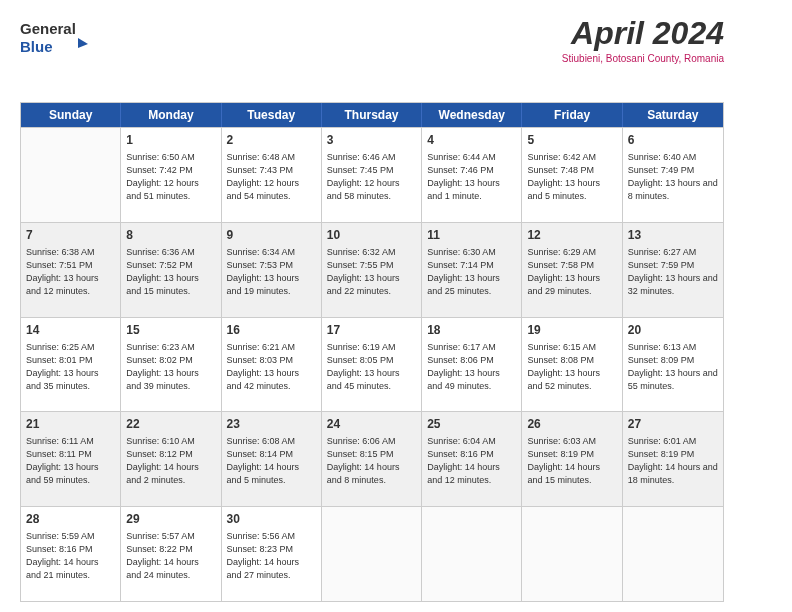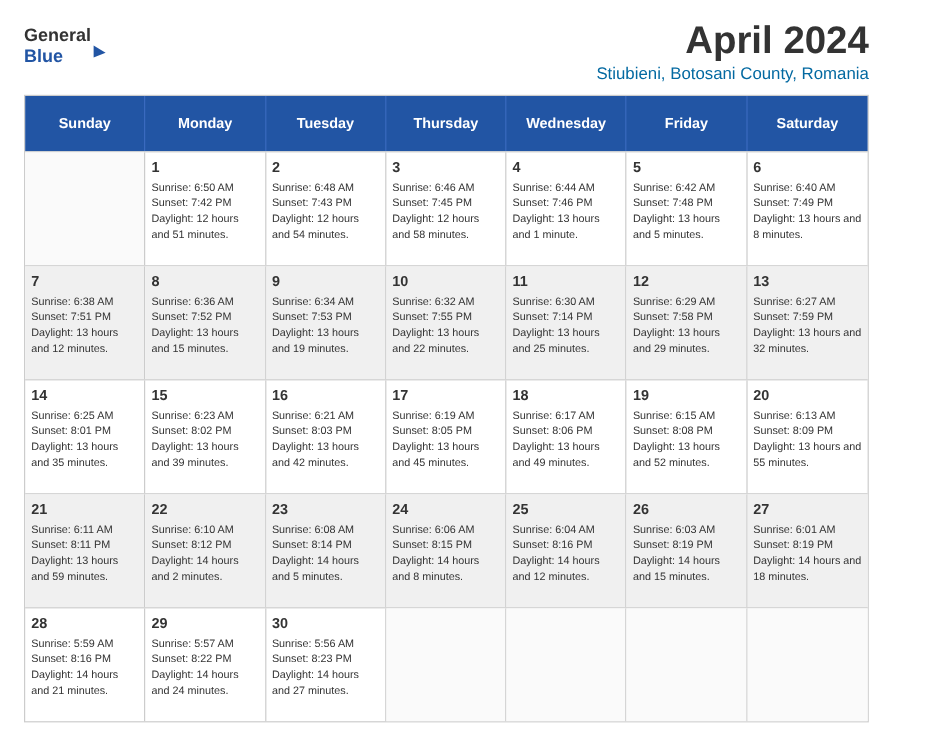--- a/index.html
+++ b/index.html
@@ -9,63 +9,65 @@
       font-family: Arial, sans-serif;
       background: #fff;
       overflow: hidden;
     }
     .page {
       width: 744px;
       height: 612px;
       padding: 16px 20px 10px 20px;
       display: flex;
       flex-direction: column;
+      gap: 28px;
     }
     .header {
       display: flex;
       justify-content: space-between;
       align-items: flex-start;
       margin-bottom: 10px;
     }
     .logo {
       display: flex;
       align-items: center;
       gap: 2px;
     }
     .title-block {
       text-align: right;
     }
     .main-title {
       font-size: 32px;
       font-weight: bold;
       color: #333;
       line-height: 1.1;
+      font-style: italic;
     }
     .subtitle {
-      font-size: 14px;
-      color: #0369a1;
+      font-size: 10px;
+      color: #be185d;
       margin-top: 2px;
     }
     .calendar {
       flex: 1;
       display: flex;
       flex-direction: column;
       border: 1px solid #ccc;
     }
     .cal-header-row {
       display: grid;
       grid-template-columns: repeat(7, 1fr);
       background: #2255a4;
     }
     .cal-header-cell {
       color: #fff;
       font-size: 12px;
       font-weight: bold;
       text-align: center;
-      padding: 16px 2px;
+      padding: 5px 2px;
       border-right: 1px solid #3a6abf;
     }
     .cal-header-cell:last-child { border-right: none; }
     .cal-body {
       flex: 1;
       display: flex;
       flex-direction: column;
     }
     .cal-week {
       display: grid;

